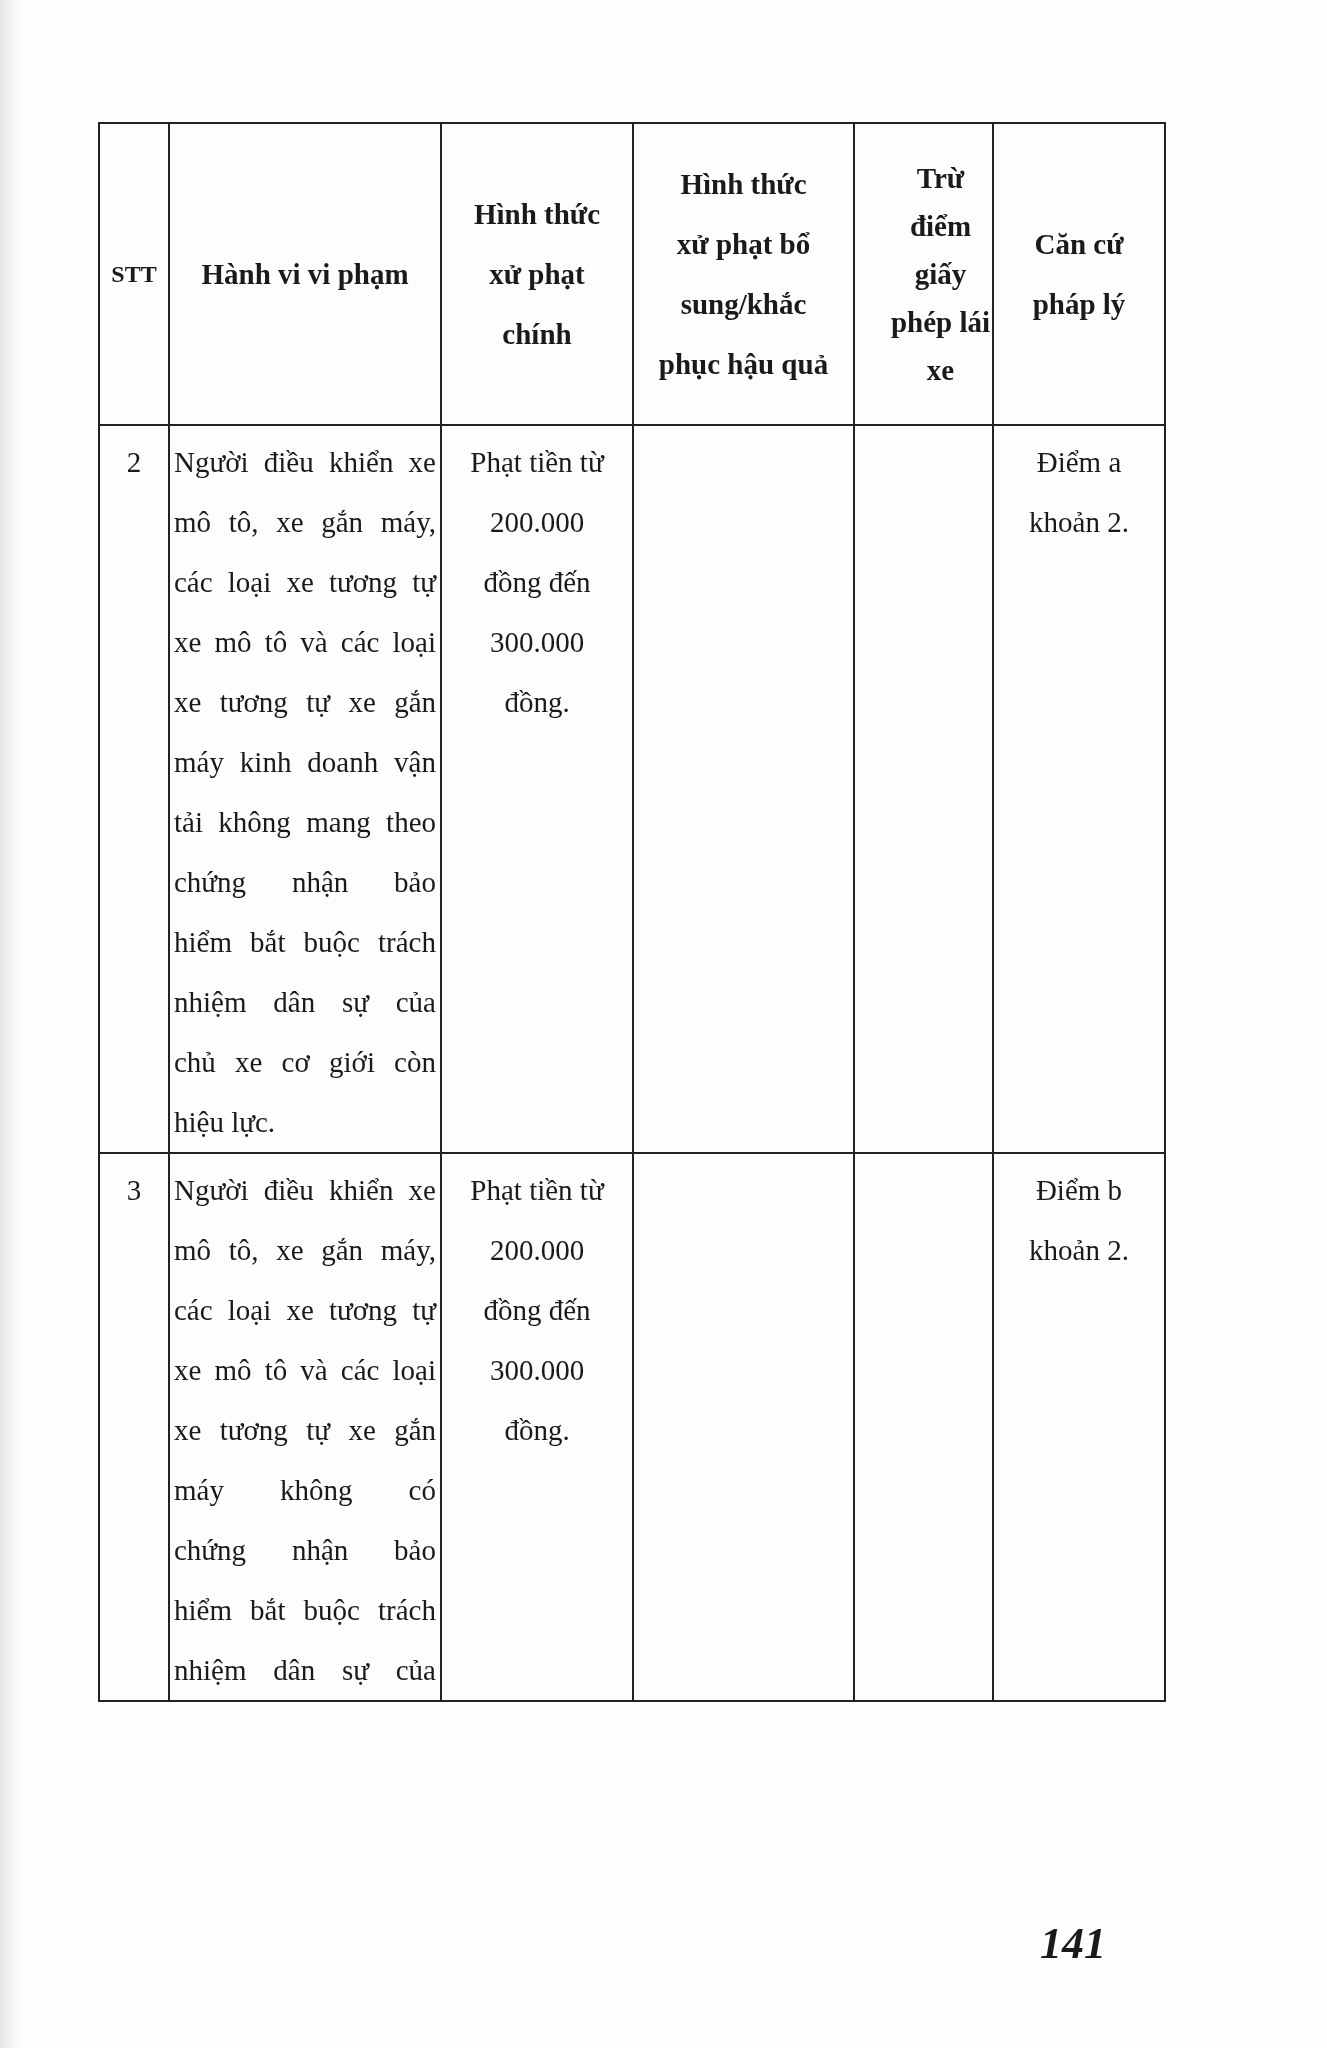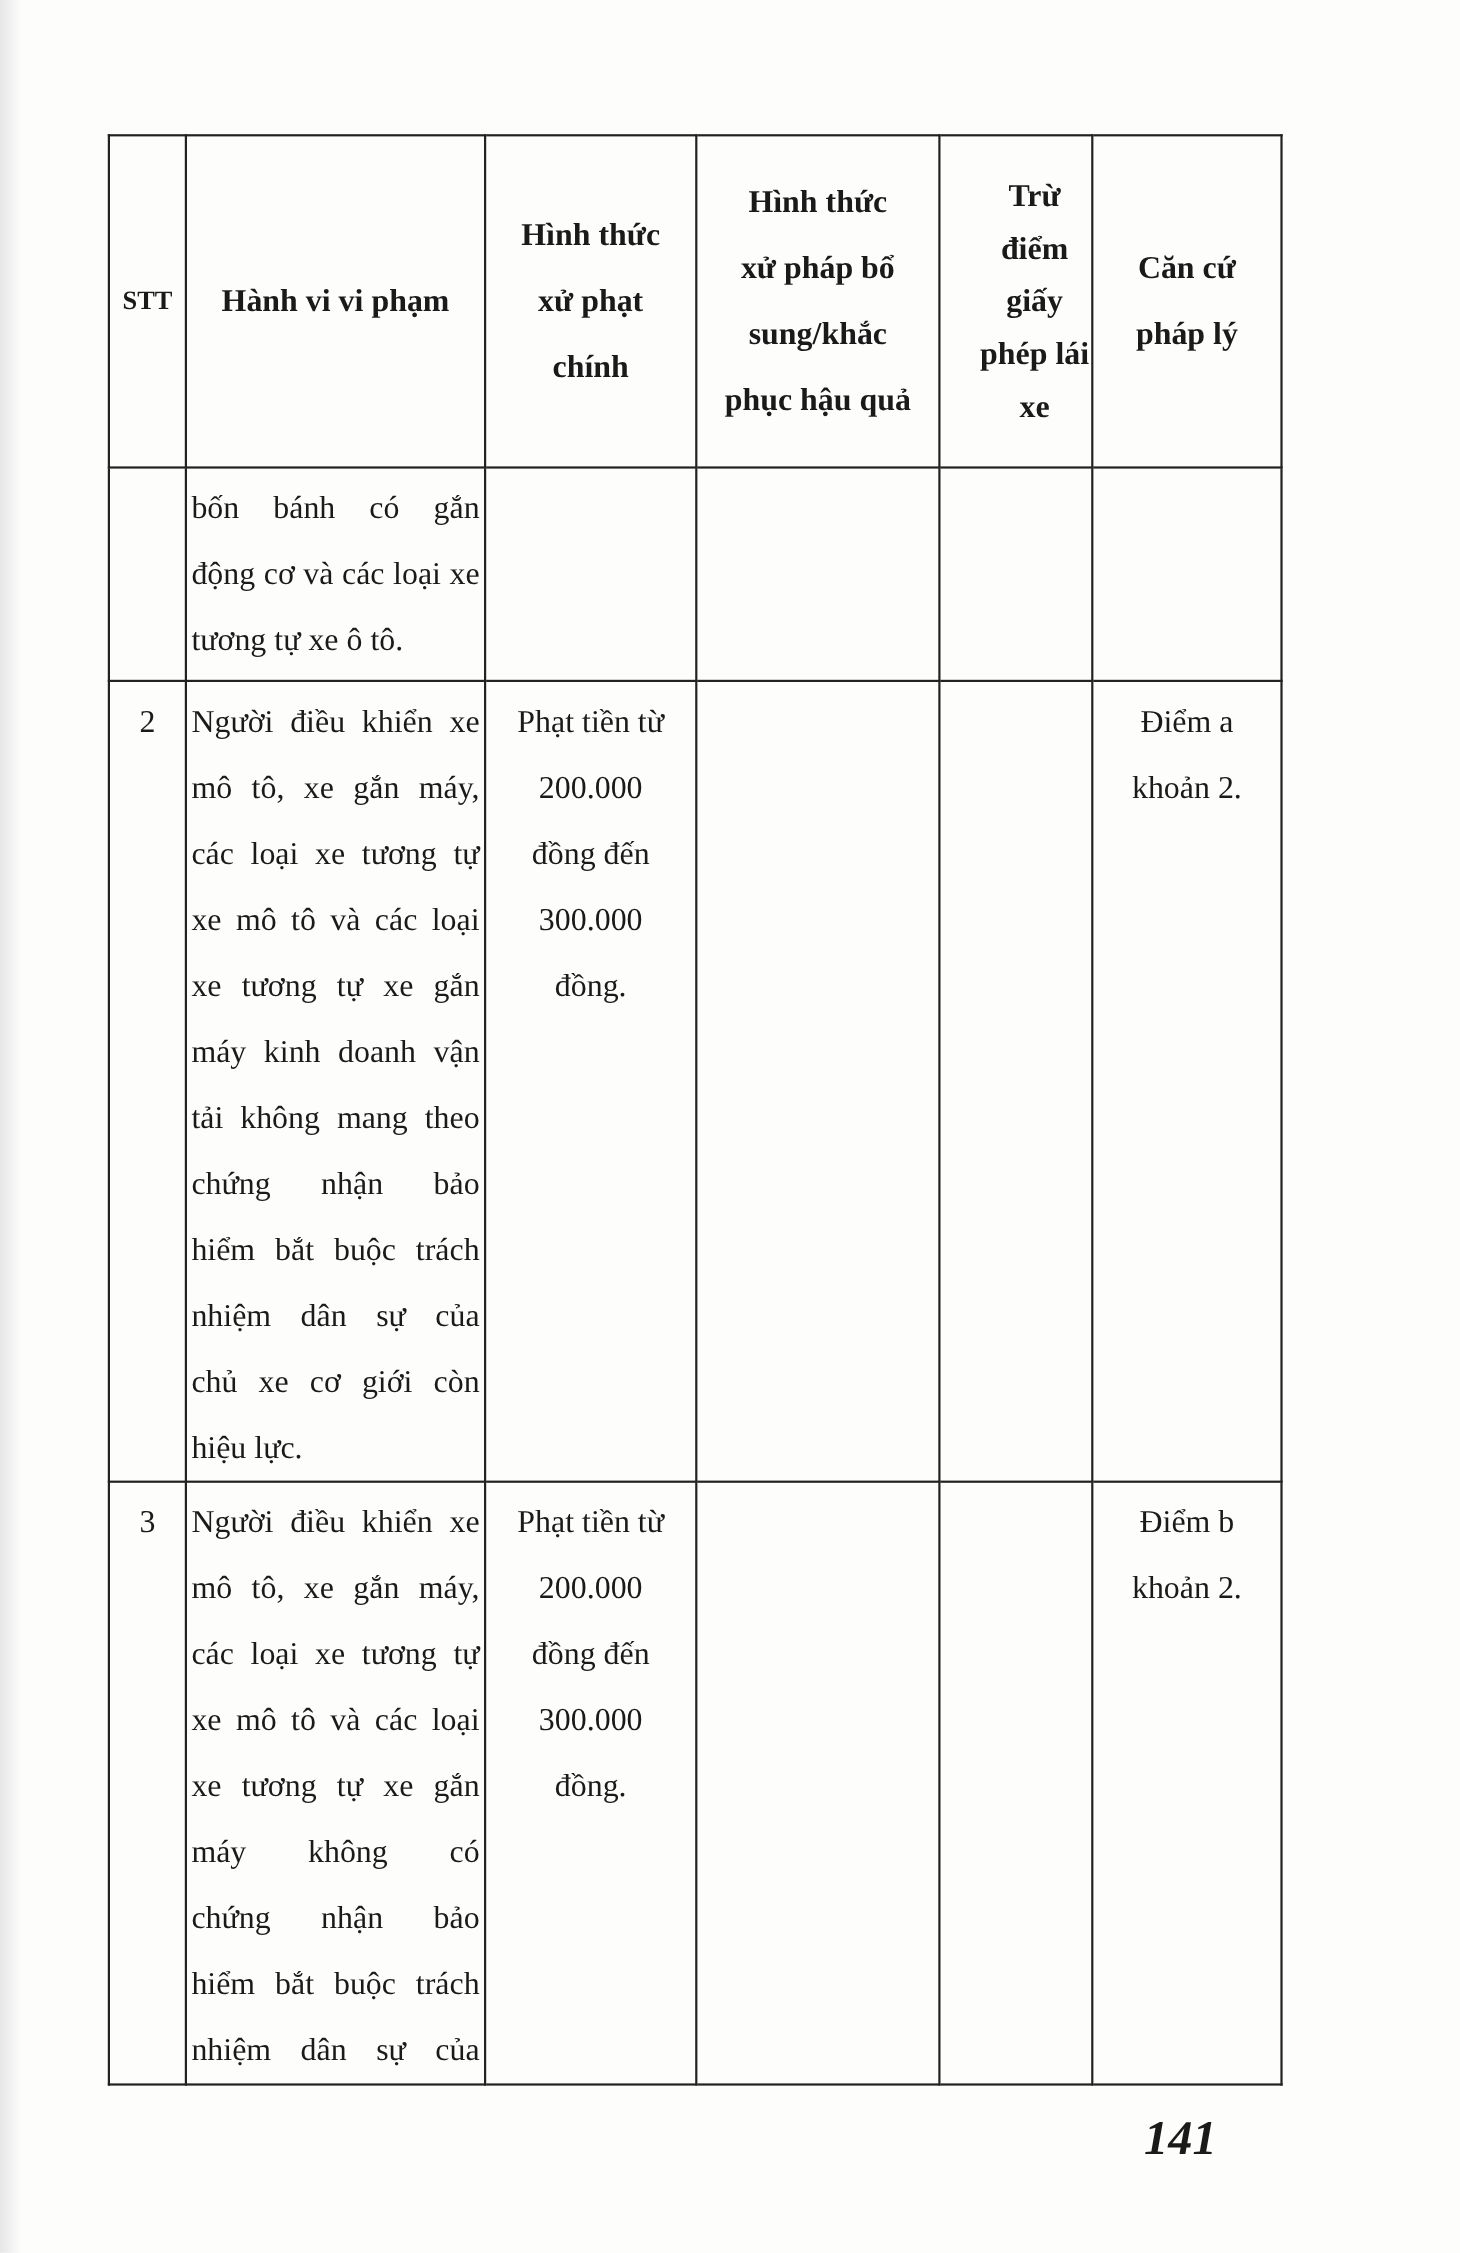--- a/index.html
+++ b/index.html
@@ -67,21 +67,21 @@
       <th>
           <div class="lines">
         <span>Hình thức</span>
         <span>xử phạt</span>
         <span>chính</span>
       </div>
         </th>
       <th>
           <div class="lines">
         <span>Hình thức</span>
-        <span>xử pháp bổ</span>
+        <span>xử phạt bổ</span>
         <span>sung/khắc</span>
         <span>phục hậu quả</span>
       </div>
         </th>
       <th>
           <div class="lines" style="line-height:48px;padding-left:34px;">
         <span>Trừ</span>
         <span>điểm</span>
         <span>giấy</span>
         <span>phép lái</span>
@@ -91,32 +91,20 @@
       <th>
           <div class="lines">
         <span>Căn cứ</span>
         <span>pháp lý</span>
       </div>
         </th>
     </tr>
   </thead>
   <tbody>
 
-    <tr class="r-cont">
-      <td class="stt"></td>
-      <td class="act">
-        <span class="ln">bốn bánh có gắn</span>
-        <span class="ln">động cơ và các loại xe</span>
-        <span class="ln last">tương tự xe ô tô.</span>
-      </td>
-      <td class="ctr"></td>
-      <td class="ctr"></td>
-      <td class="ctr"></td>
-      <td class="ctr"></td>
-    </tr>
 
     <tr class="r2">
       <td class="stt">2</td>
       <td class="act">
         <span class="ln">Người điều khiển xe</span>
         <span class="ln">mô tô, xe gắn máy,</span>
         <span class="ln">các loại xe tương tự</span>
         <span class="ln">xe mô tô và các loại</span>
         <span class="ln">xe tương tự xe gắn</span>
         <span class="ln">máy kinh doanh vận</span>

